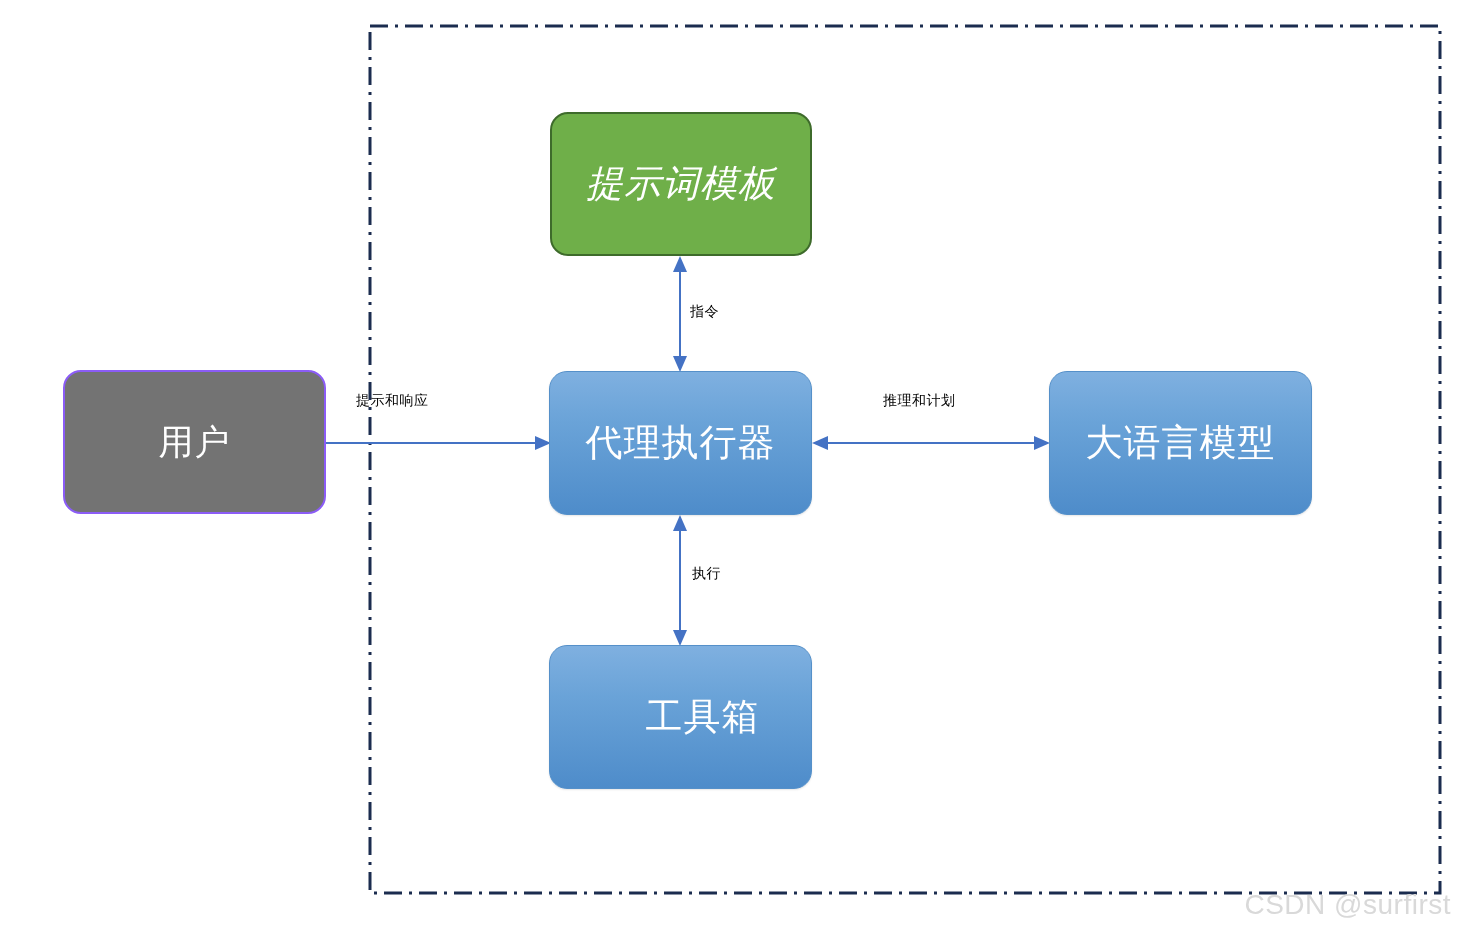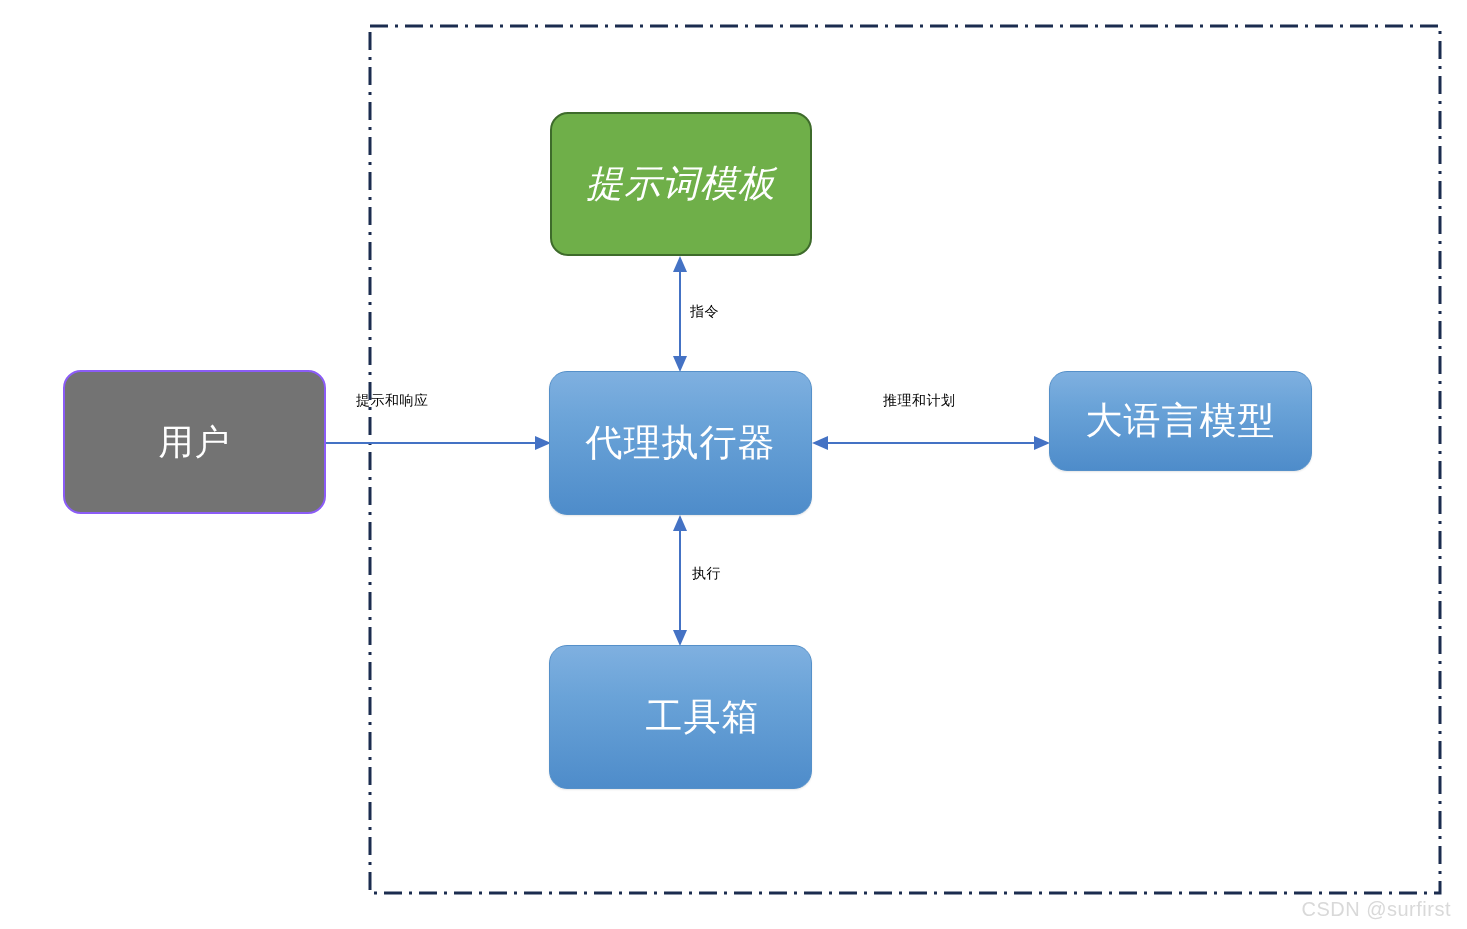--- a/index.html
+++ b/index.html
@@ -75,21 +75,21 @@
   }
   #node-user {
     left: 36px;   top: 370px;  width: 263px; height: 144px;
     font-size: 35px;
   }
   #node-agent-executor {
     left: 549px;  top: 371px;  width: 263px; height: 144px;
     font-size: 37px;
   }
   #node-llm {
-    left: 1049px; top: 371px;  width: 263px; height: 100px;
+    left: 1049px; top: 371px;  width: 263px; height: 144px;
     font-size: 37px;
   }
   #node-toolbox {
     left: 549px;  top: 645px;  width: 263px; height: 144px;
     font-size: 37px;
     padding-left: 44px;
   }
 
   
   .connector {
@@ -106,21 +106,21 @@
   #label-prompts-responses { left: 356px; top: 392px; text-align: right; }
   #label-reasoning-planning { left: 866px; top: 392px; margin-left: 17px; }
   #label-instruction       { left: 690px; top: 303px; }
   #label-execute           { left: 692px; top: 565px; text-align: center; }
 
   
   #watermark {
     position: absolute;
     right: 16px;
     bottom: 8px;
-    font-size: 20px;
+    font-size: 28px;
     color: #d9d9d9;
     letter-spacing: 0.5px;
     user-select: none;
   }
 </style>
 </head>
 <body>
 
 <div id="canvas">
 

